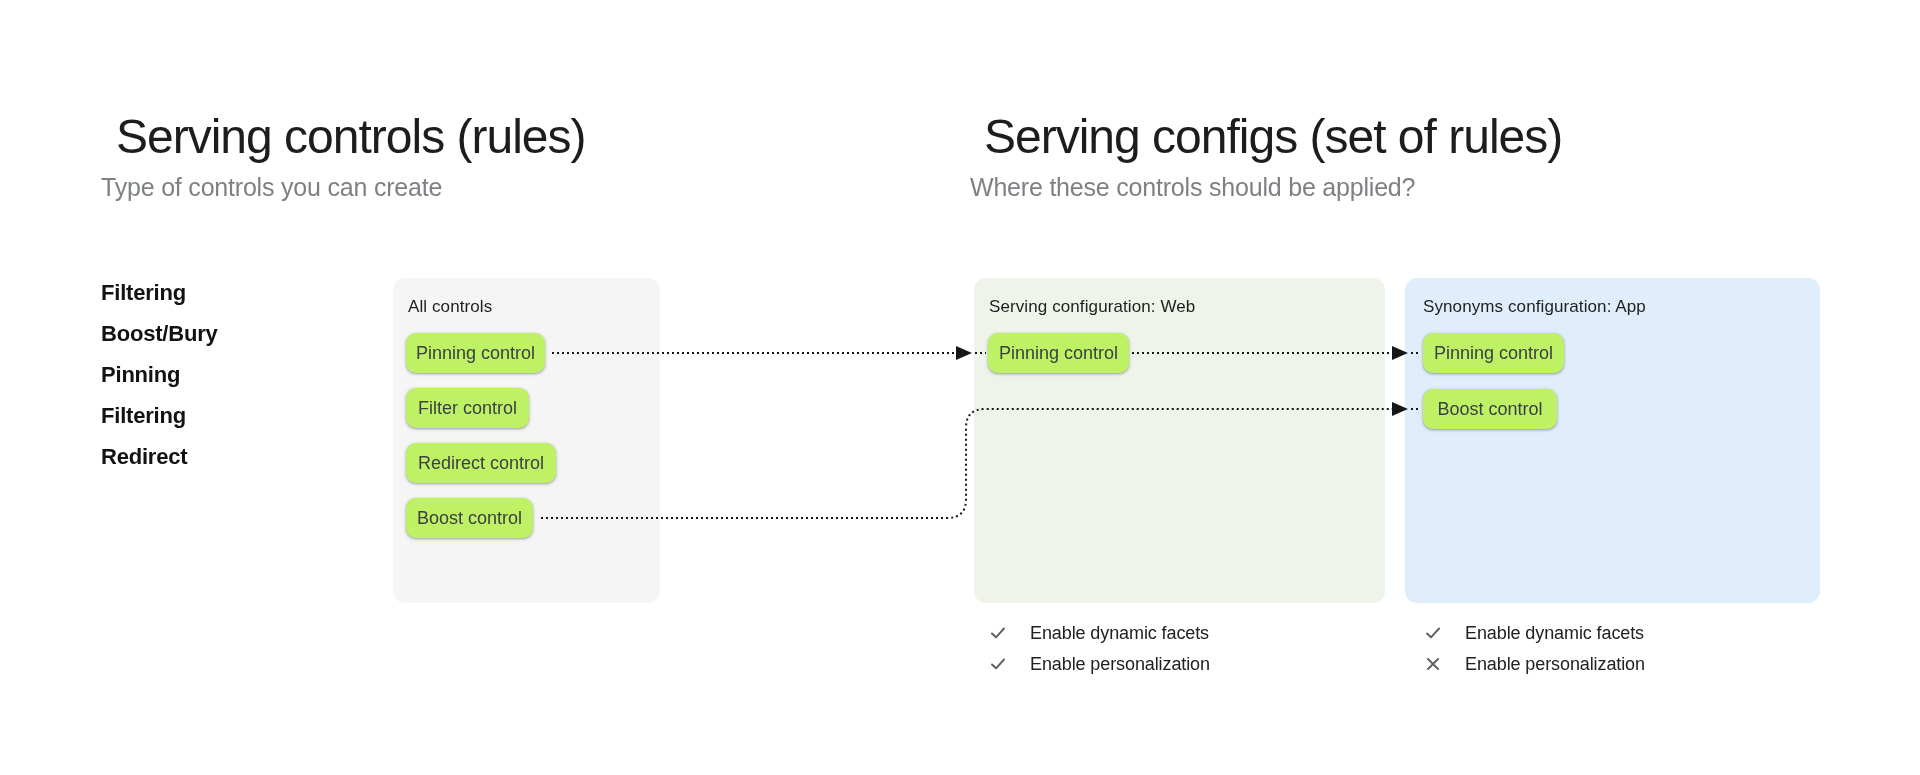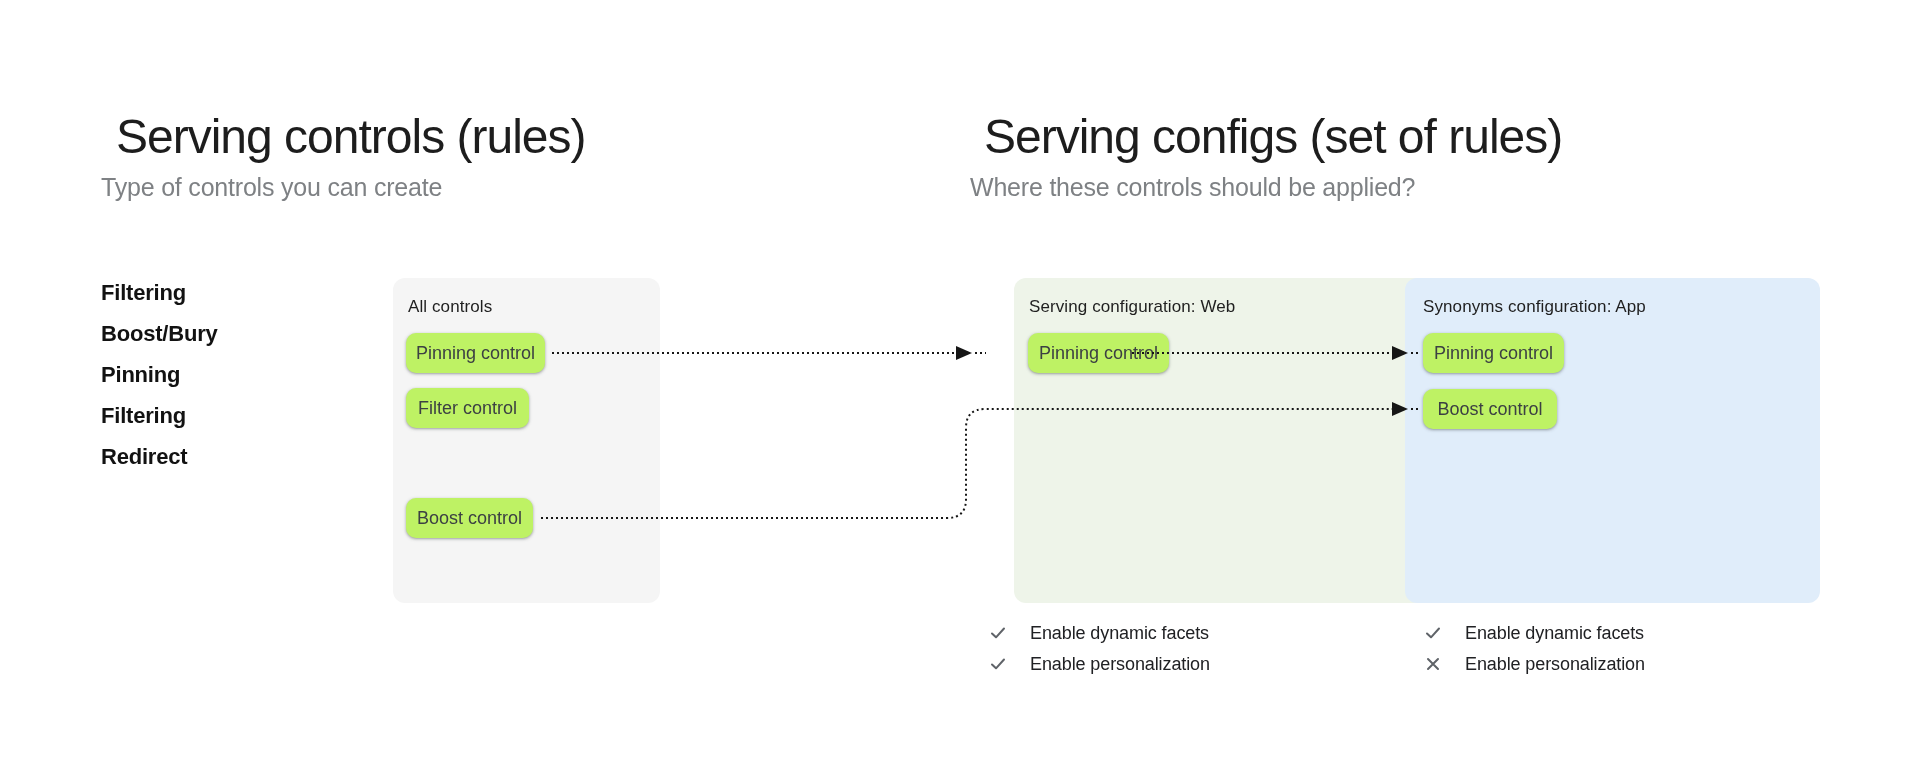--- a/index.html
+++ b/index.html
@@ -15,21 +15,21 @@
     position:absolute;margin:0;font-size:25px;font-weight:400;color:#7e8184;
     line-height:1.2;white-space:nowrap;letter-spacing:-0.2px;
   }
   .type-list{position:absolute;left:101px;top:272px;list-style:none;margin:0;padding:0;}
   .type-list li{
     font-size:22px;font-weight:600;color:#121212;line-height:41px;
     letter-spacing:-0.2px;white-space:nowrap;
   }
   .panel{position:absolute;border-radius:12px;top:278px;height:325px;}
   .panel-gray{left:393px;width:267px;background:#F5F5F5;}
-  .panel-green{left:974px;width:411px;background:#EEF4E9;margin-left:40px;}
+  .panel-green{left:974px;width:411px;background:#EEF4E9;}
   .panel-blue{left:1405px;width:415px;background:#E0EDFA;}
   .panel-label{
     position:absolute;left:15px;top:19px;font-size:17px;color:#1f1f1f;
     white-space:nowrap;letter-spacing:0.1px;
   }
   .panel-blue .panel-label,.panel-blue .chip{left:18px;}
   .chip{
     position:absolute;left:13px;height:40px;background:#bef264;border-radius:10px;
     box-shadow:0 1px 2px rgba(60,64,67,.30),0 1px 3px 1px rgba(60,64,67,.15);
     display:flex;align-items:center;justify-content:center;
@@ -57,20 +57,21 @@
     <li>Boost/Bury</li>
     <li>Pinning</li>
     <li>Filtering</li>
     <li>Redirect</li>
   </ul>
 
   <div class="panel panel-gray">
     <div class="panel-label">All controls</div>
     <div class="chip" style="top:55px;width:139px;">Pinning control</div>
     <div class="chip" style="top:110px;width:123px;">Filter control</div>
+    <div class="chip" style="top:165px;width:150px;">Redirect control</div>
     <div class="chip" style="top:220px;width:127px;">Boost control</div>
   </div>
 
   <div class="panel panel-green">
     <div class="panel-label">Serving configuration: Web</div>
     <div class="chip" style="top:55px;width:141px;left:14px;">Pinning control</div>
   </div>
 
   <div class="panel panel-blue">
     <div class="panel-label">Synonyms configuration: App</div>

